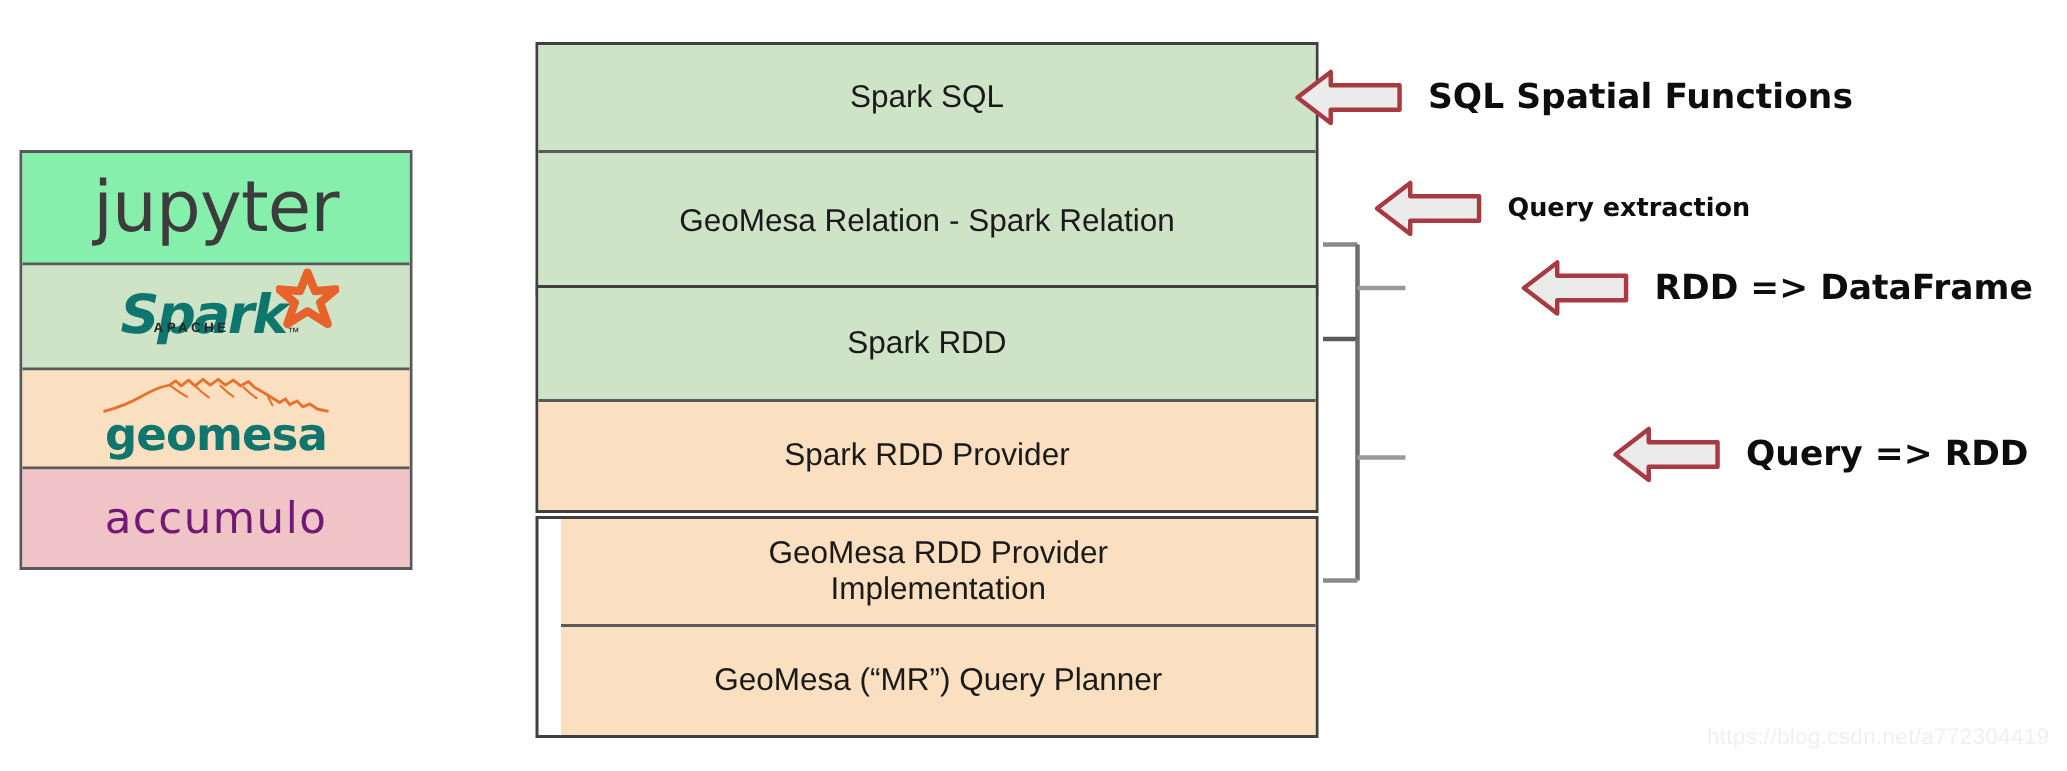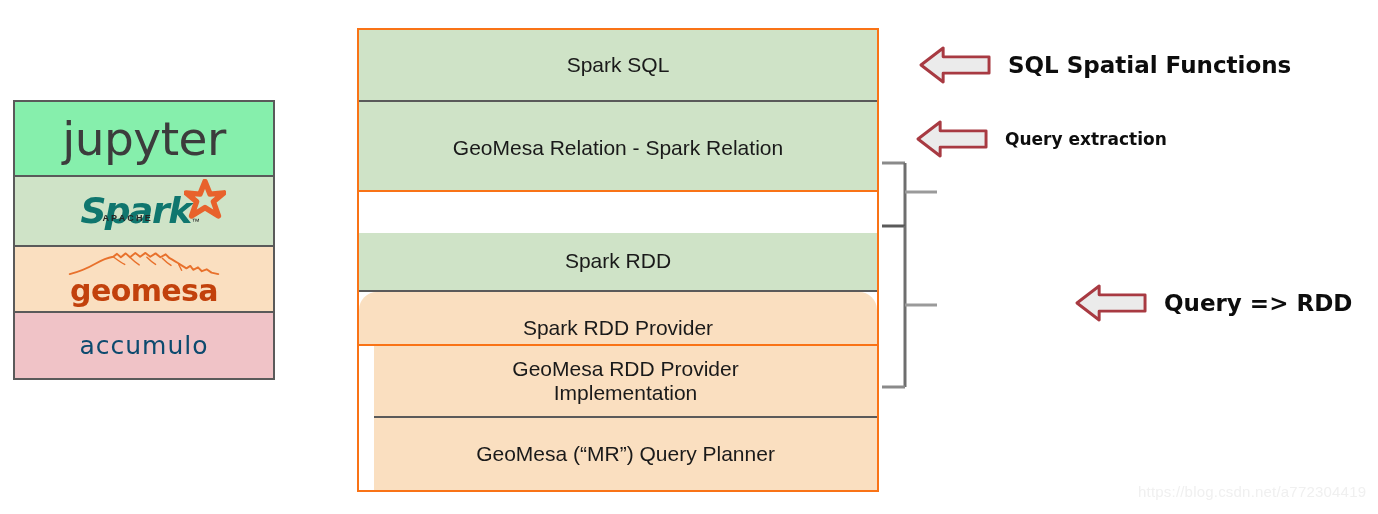--- a/index.html
+++ b/index.html
@@ -108,41 +108,41 @@
     display: flex;
     flex-direction: column;
     align-items: center;
     justify-content: flex-start;
   }
   .geomesa-mesa { width: 160px; height: 27px; margin-top: 2px; }
   .geomesa-word {
     font-family: "DejaVu Sans", sans-serif;
     font-size: 30px;
     font-weight: 700;
-    color: #c2410c;
+    color: #0f766e;
     letter-spacing: -0.6px;
     line-height: 1;
     margin-top: -1px;
   }
 
   .accumulo-word {
     font-family: "DejaVu Sans", sans-serif;
-    font-size: 25px;
+    font-size: 29px;
     font-weight: 400;
-    color: #0c4a6e;
+    color: #701a75;
     letter-spacing: 1px;
     line-height: 1;
   }
 
   
   .layer-group {
     position: absolute;
     left: 357px;
     width: 522px;
-    border: 2px solid #f97316;
+    border: 2px solid #404040;
     box-sizing: border-box;
     background: #ffffff;
   }
   .layer-box {
     border-bottom: 2px solid #5a5a5a;
     box-sizing: border-box;
     display: flex;
     align-items: center;
     justify-content: center;
     text-align: center;
@@ -178,21 +178,21 @@
     gap: 16px;
   }
   .arrow-left { width: 74px; height: 42px; flex: 0 0 auto; }
   .annotation-label {
     font-family: "DejaVu Sans", sans-serif;
     font-weight: 700;
     color: #0d0d0d;
     white-space: nowrap;
     line-height: 1;
   }
-  #anno-sql       { left: 918px; top: 44px; align-items: center;  }
+  #anno-sql       { left: 862px; top: 44px; align-items: center;  }
   #anno-sql .annotation-label { font-size: 23px; }
   #anno-query-ex  { left: 915px; top: 118px; }
   #anno-query-ex .annotation-label { font-size: 17px; }
   #anno-rdd-df    { left: 1013px; top: 171px; }
   #anno-rdd-df .annotation-label { font-size: 23px; }
   #anno-query-rdd { left: 1074px; top: 282px; }
   #anno-query-rdd .annotation-label { font-size: 23px; }
 
   
   #watermark {
@@ -251,22 +251,22 @@
     </div>
 
   </div>
 
   <div class="layer-group" id="group-sql">
     <div class="layer-box green" style="height:72px;">Spark SQL</div>
     <div class="layer-box green" style="height:93px;">GeoMesa Relation - Spark Relation</div>
   </div>
 
   <div class="layer-group" id="group-rdd">
-    <div class="layer-box green" style="height:59px;margin-top:41px;">Spark RDD</div>
-    <div class="layer-box orange" style="height:72px;border-radius:18px;">Spark RDD Provider</div>
+    <div class="layer-box green" style="height:76px;">Spark RDD</div>
+    <div class="layer-box orange" style="height:72px;">Spark RDD Provider</div>
   </div>
 
   <div class="layer-group" id="group-geo">
     <div class="layer-box orange" style="height:72px; white-space:pre-line;">GeoMesa RDD Provider
 Implementation</div>
     <div class="layer-box orange" style="height:72px;">GeoMesa (“MR”) Query Planner</div>
   </div>
 
   <svg id="brackets" viewBox="0 0 160 514" xmlns="http://www.w3.org/2000/svg">
     <g fill="none" stroke="#6e6e6e" stroke-width="3">
@@ -289,20 +289,26 @@
     <span class="annotation-label">SQL Spatial Functions</span>
   </div>
 
   <div class="annotation" id="anno-query-ex">
     <svg class="arrow-left" viewBox="0 0 100 56" xmlns="http://www.w3.org/2000/svg">
       <path d="M4 28 L34 5 L34 17 L96 17 L96 39 L34 39 L34 51 Z" fill="#ebebeb" stroke="#a83a42" stroke-width="4" stroke-linejoin="round"></path>
     </svg>
     <span class="annotation-label">Query extraction</span>
   </div>
 
+  <div class="annotation" id="anno-rdd-df">
+    <svg class="arrow-left" viewBox="0 0 100 56" xmlns="http://www.w3.org/2000/svg">
+      <path d="M4 28 L34 5 L34 17 L96 17 L96 39 L34 39 L34 51 Z" fill="#ebebeb" stroke="#a83a42" stroke-width="4" stroke-linejoin="round"></path>
+    </svg>
+    <span class="annotation-label">RDD =&gt; DataFrame</span>
+  </div>
 
   <div class="annotation" id="anno-query-rdd">
     <svg class="arrow-left" viewBox="0 0 100 56" xmlns="http://www.w3.org/2000/svg">
       <path d="M4 28 L34 5 L34 17 L96 17 L96 39 L34 39 L34 51 Z" fill="#ebebeb" stroke="#a83a42" stroke-width="4" stroke-linejoin="round"></path>
     </svg>
     <span class="annotation-label">Query =&gt; RDD</span>
   </div>
 
   <div id="watermark">https://blog.csdn.net/a772304419</div>
 

